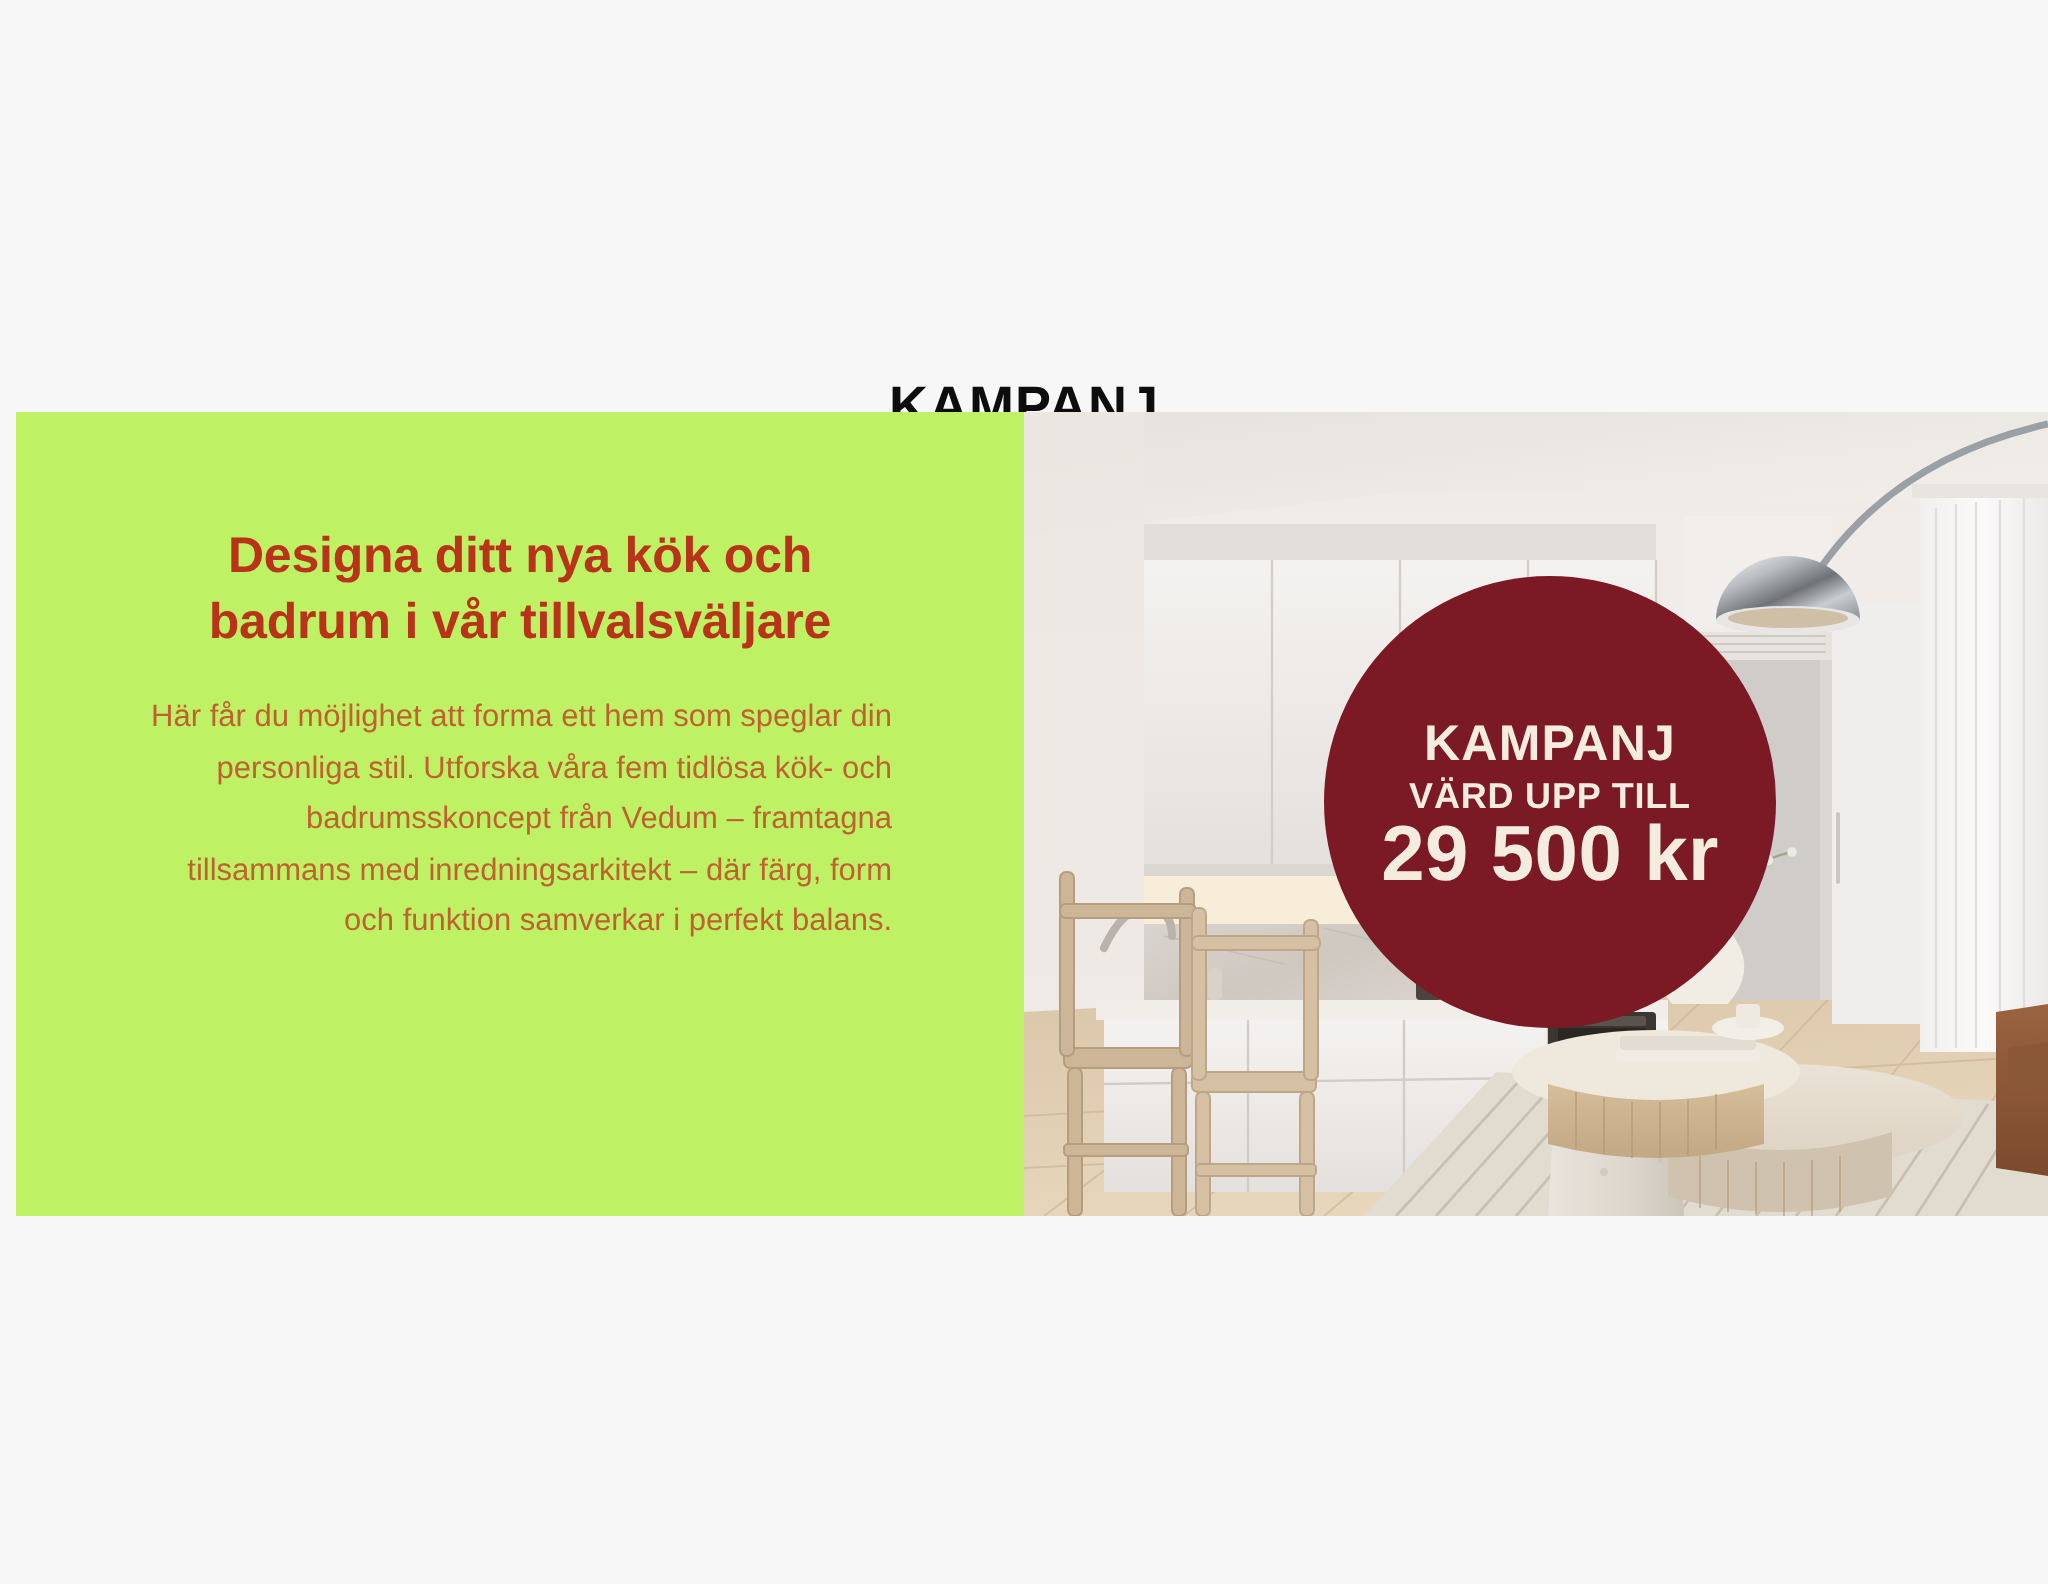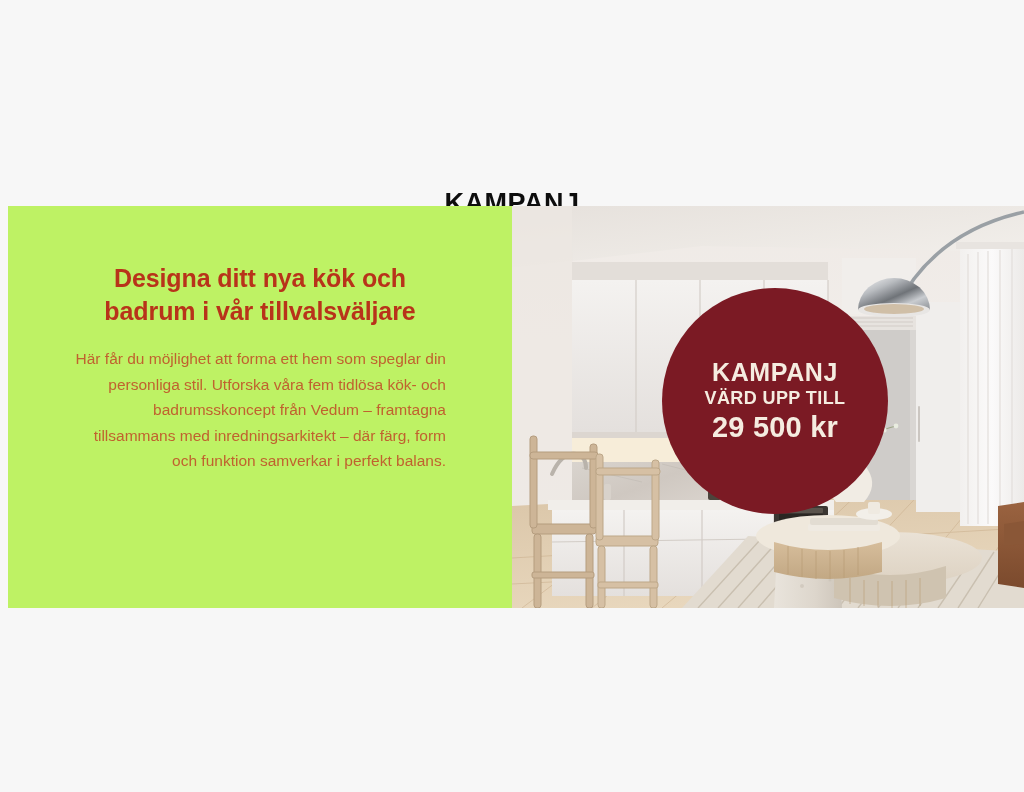--- a/index.html
+++ b/index.html
@@ -115,21 +115,21 @@
     line-height: 28px;
   }
   .badge-sub {
     font-size: 18px;
     letter-spacing: 0.4px;
     line-height: 23px;
     margin-top: 1px;
     font-weight: bold;
   }
   .badge-amount {
-    font-size: 29px;
+    font-size: 39px;
     font-weight: bold;
     letter-spacing: 0.2px;
     line-height: 33px;
     margin-top: 1px;
   }
   .badge-note {
     font-size: 13.2px;
     line-height: 19.5px;
     margin-top: 16px;
     max-width: 186px;

